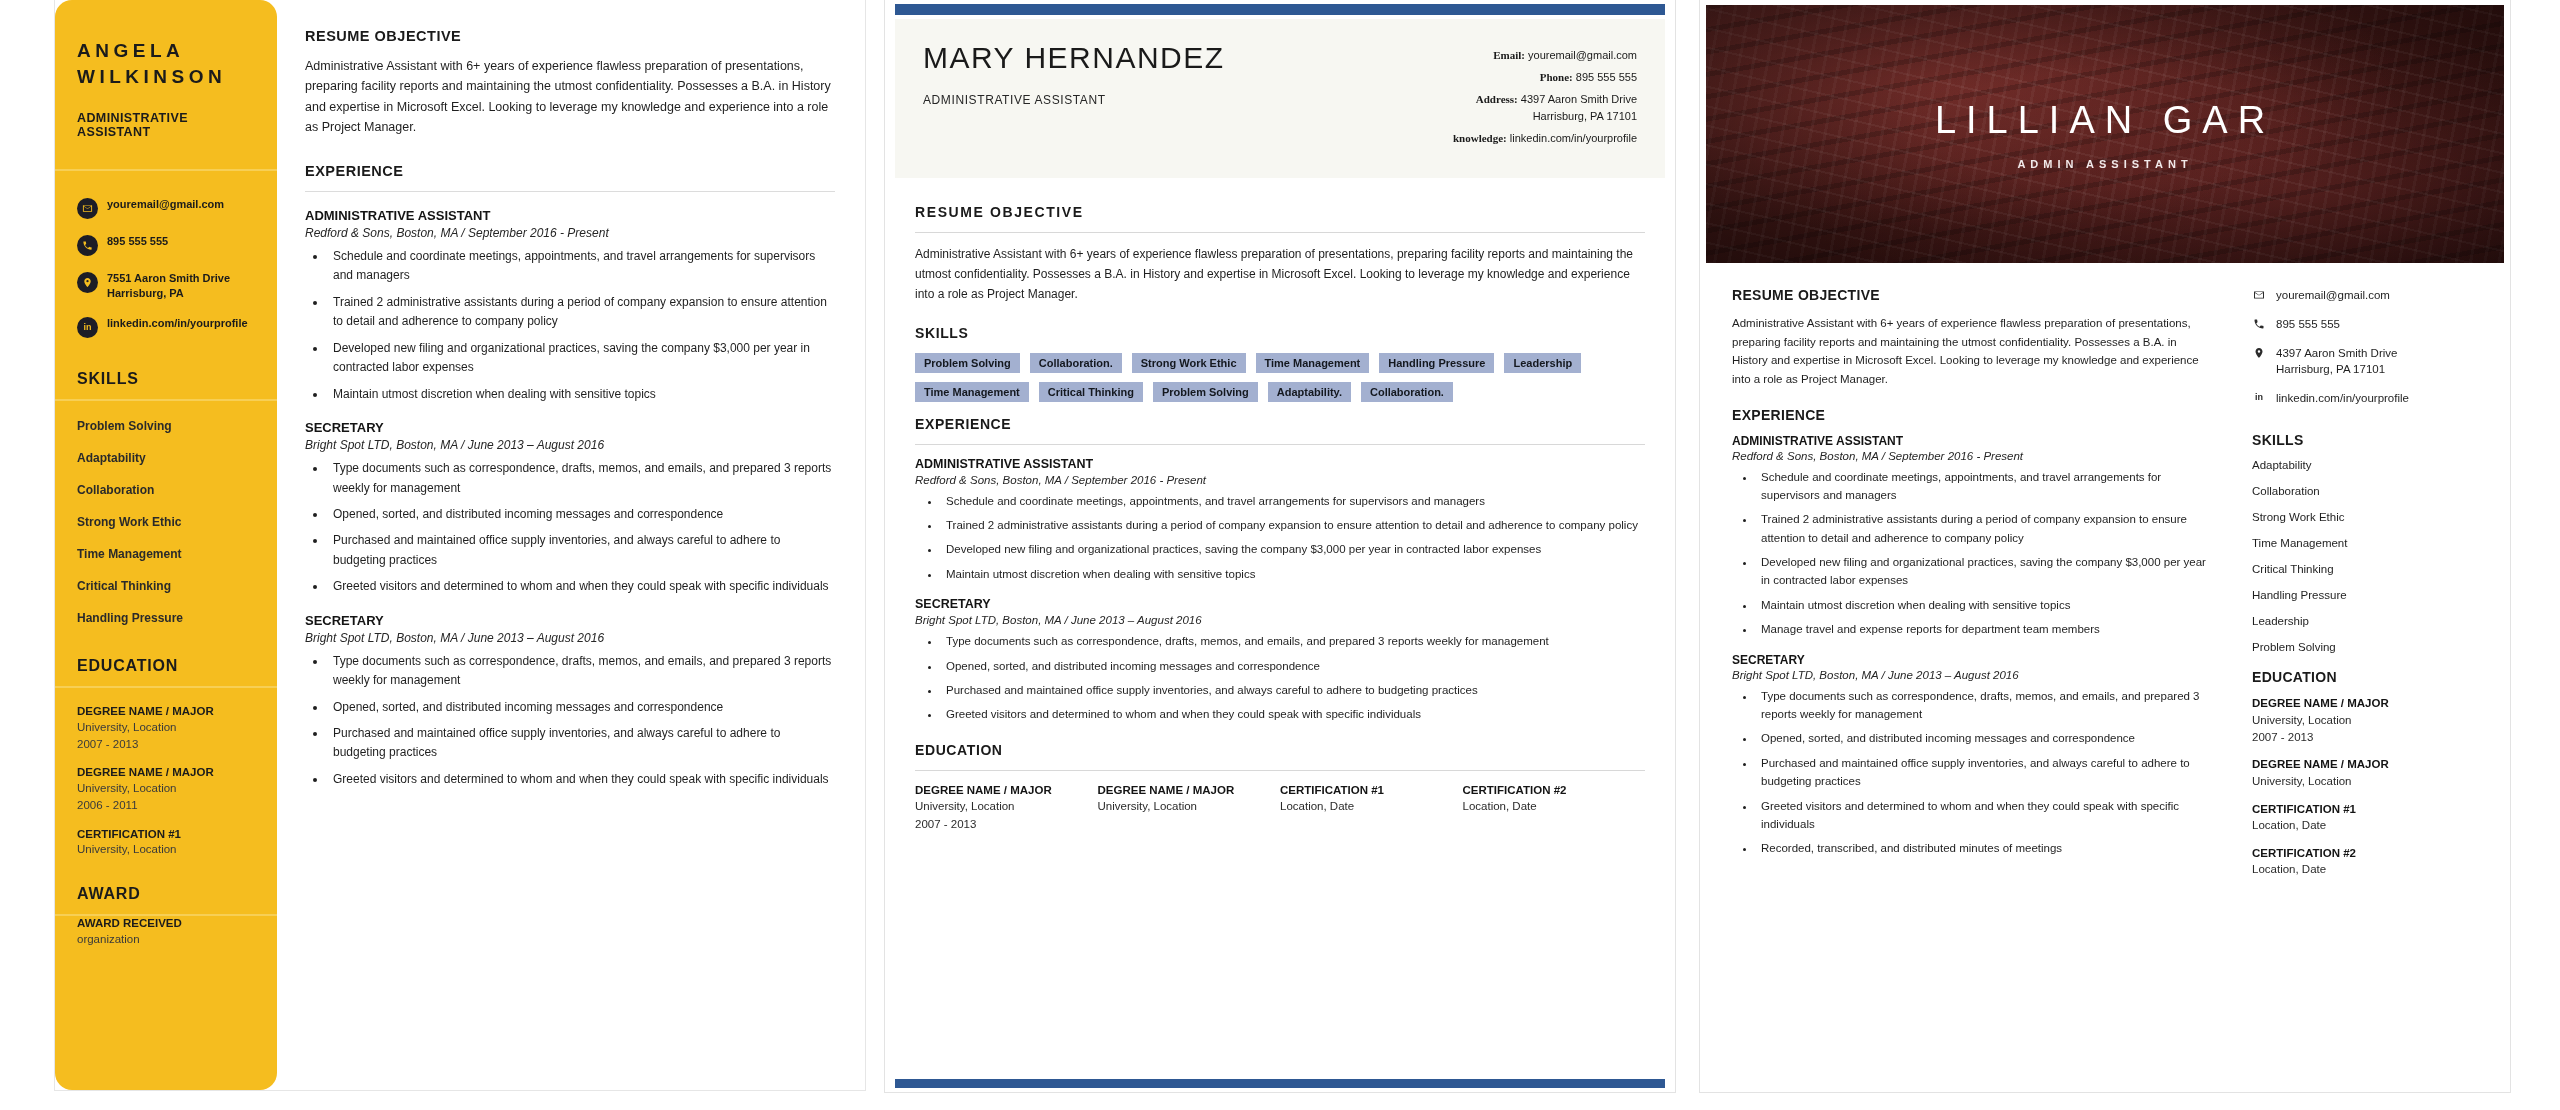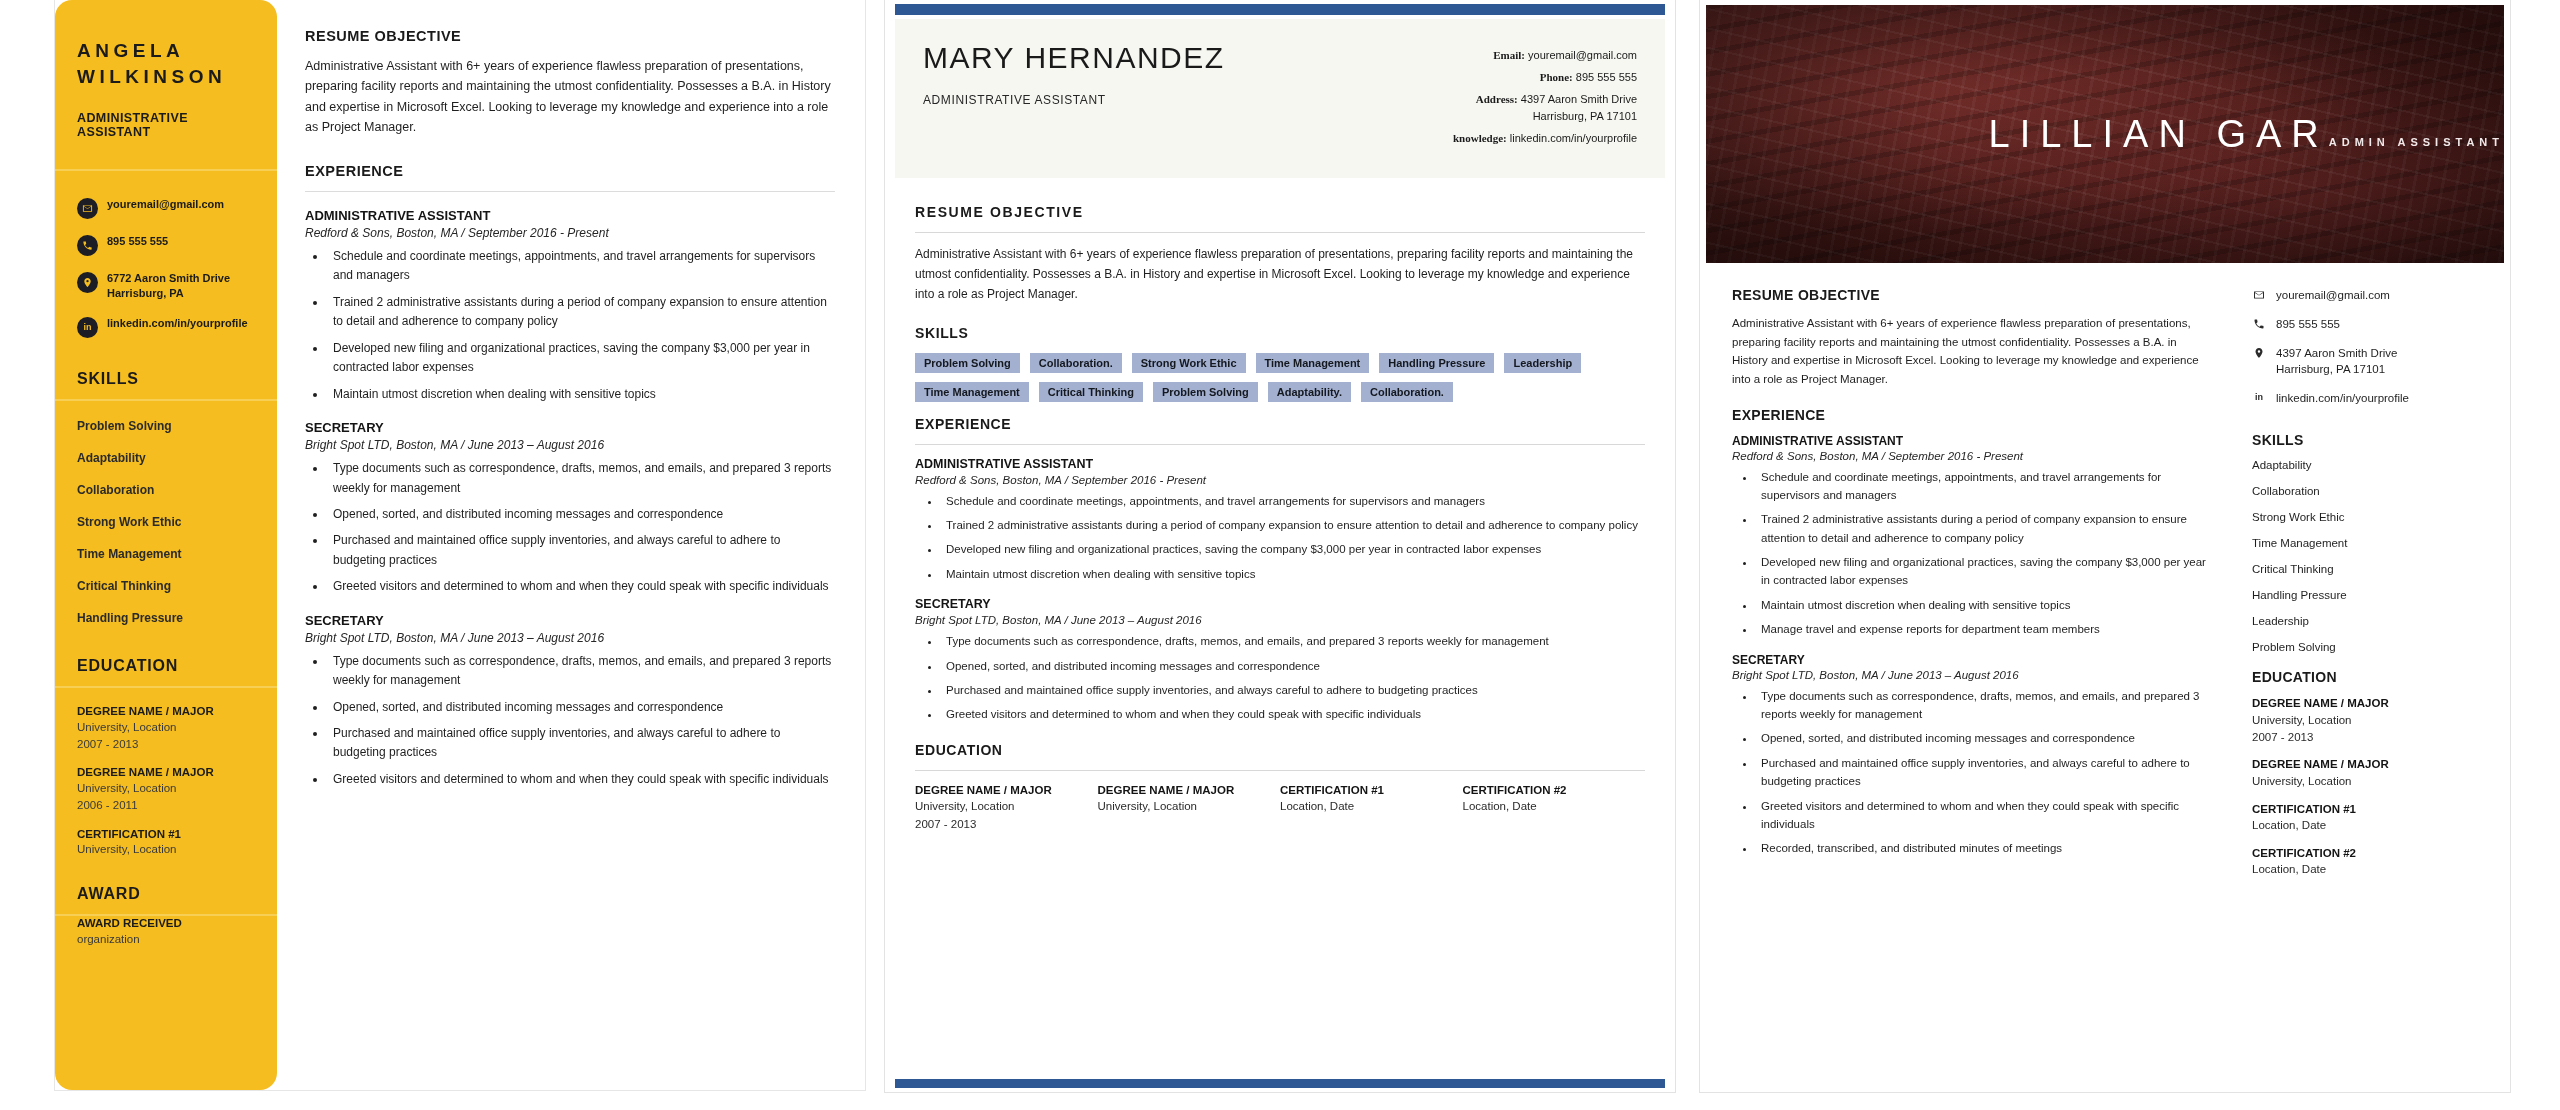--- a/index.html
+++ b/index.html
@@ -154,22 +154,22 @@
     position: absolute; left: 1700px; top: 0;
     width: 810px; height: 1092px;
     background: #ffffff;
     box-shadow: 0 0 0 1px #e3e3e3;
   }
   .r3-hero {
     margin: 5px 6px 0 6px;
     height: 258px;
     position: relative; overflow: hidden;
     background: #0c4a6e;
-    display: flex; flex-direction: row;
-    align-items: center; justify-content: flex-end;
+    display: flex; flex-direction: column;
+    align-items: center; justify-content: center;
   }
   .r3-hero-bg {
     position: absolute; inset: 0;
     background:
       repeating-linear-gradient(101deg, rgba(255,255,255,0.045) 0 3px, rgba(0,0,0,0) 3px 14px),
       repeating-linear-gradient(13deg, rgba(255,255,255,0.05) 0 2px, rgba(0,0,0,0) 2px 19px),
       repeating-linear-gradient(170deg, rgba(0,0,0,0.17) 0 5px, rgba(0,0,0,0) 5px 22px),
       radial-gradient(ellipse at 28% 30%, rgba(150,60,55,0.55) 0%, rgba(0,0,0,0) 58%),
       radial-gradient(ellipse at 75% 72%, rgba(130,50,48,0.5) 0%, rgba(0,0,0,0) 60%),
       linear-gradient(160deg, #53211f 0%, #3b1513 55%, #2a0e0d 100%);
@@ -242,21 +242,21 @@
               </svg>
             </span>
           <span class="r1-contact-txt">895 555 555</span>
         </div>
         <div class="r1-contact-row">
           <span class="r1-ico">
               <svg viewBox="0 0 24 24">
                 <path d="M12 2C8.1 2 5 5.1 5 9c0 5.2 7 13 7 13s7-7.8 7-13c0-3.9-3.1-7-7-7zm0 9.5A2.5 2.5 0 1 1 12 6.5a2.5 2.5 0 0 1 0 5z"></path>
               </svg>
             </span>
-          <span class="r1-contact-txt">6772 Aaron Smith Drive Harrisburg, PA</span>
+          <span class="r1-contact-txt">7551 Aaron Smith Drive Harrisburg, PA</span>
         </div>
         <div class="r1-contact-row">
           <span class="r1-ico">
               <span class="li">in</span>
             </span>
           <span class="r1-contact-txt">linkedin.com/in/yourprofile</span>
         </div>
       </div>
 
       <div class="r1-h" style="margin-top:18px">SKILLS</div>

